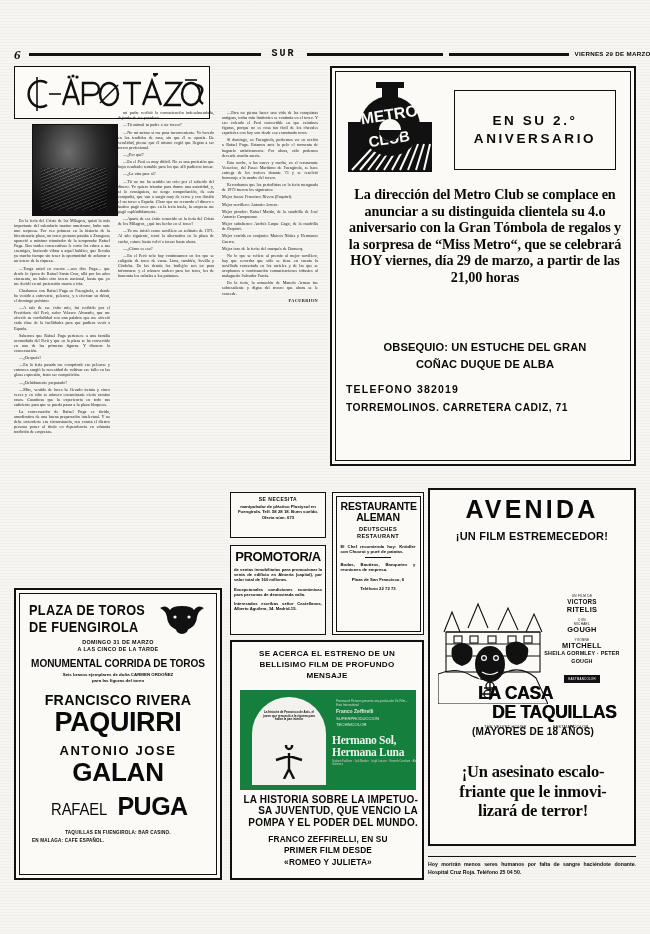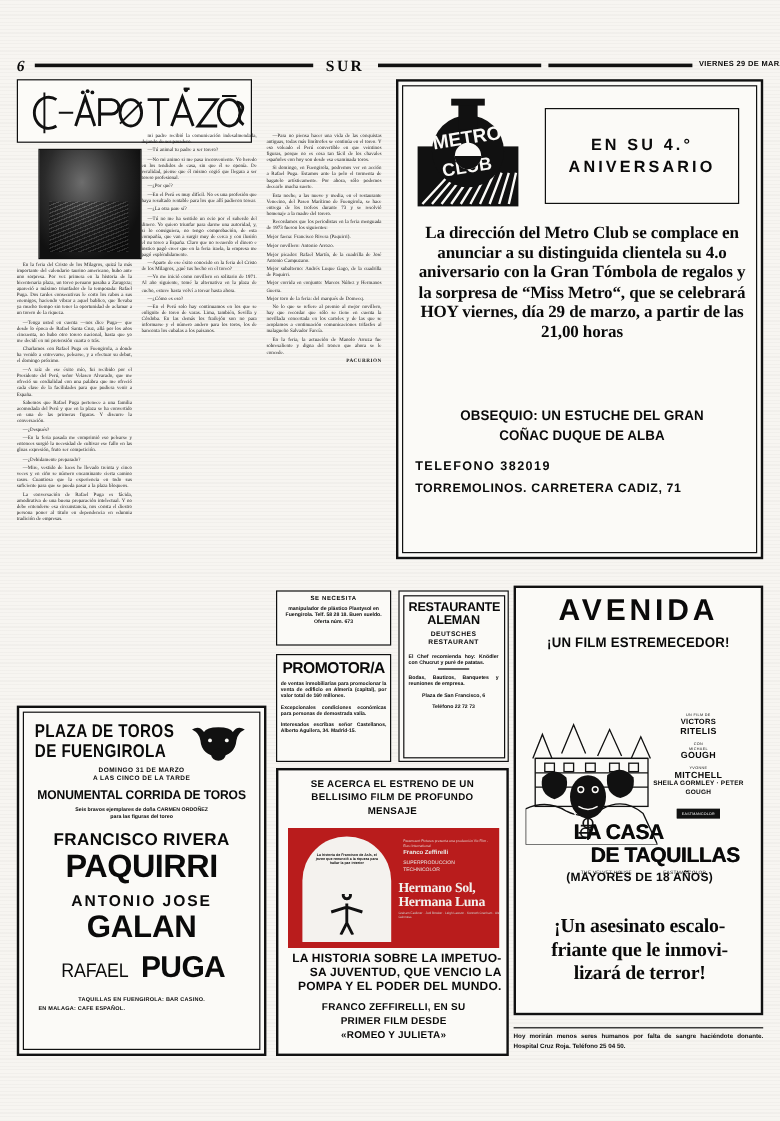--- a/index.html
+++ b/index.html
@@ -22,21 +22,21 @@
   }
   .masthead .folio{
     font-family:"Liberation Serif",serif;font-style:italic;font-size:13px;
     font-weight:700;line-height:1;padding-right:2px;
   }
   .rule{flex:0 0 auto;height:3px;background:#111;}
   .rule.left{width:232px;}
   .rule.mid{width:136px;}
   .rule.right{width:120px;}
   .masthead .sur{
-    font-family:Liberation Serif, serif;font-weight:700;font-size:13px;
+    font-family:Liberation Mono, monospace;font-weight:700;font-size:10px;
     letter-spacing:2px;padding:0 5px;line-height:1;
   }
   .masthead .date{
     font-family:"Liberation Sans",sans-serif;font-weight:700;font-size:6.2px;
     letter-spacing:.3px;white-space:nowrap;line-height:1;
   }
 
   
   .box{position:absolute;border:1.6px solid #111;background:#fbfaf7;box-sizing:border-box;}
 
@@ -204,21 +204,21 @@
   }
   .toros .bull{position:absolute;right:8px;top:8px;width:52px;height:36px;}
 
   
   .hsol{left:230px;top:640px;width:194px;height:240px;border-width:2px;}
   .hsol .head{
     text-align:center;font-family:"Liberation Sans",sans-serif;font-weight:700;
     font-size:8.1px;line-height:11px;letter-spacing:.3px;margin-top:6px;padding:0 6px;
   }
   .hsol .poster{
-    position:absolute;left:8px;top:48px;width:176px;height:100px;background:#b91c1c;
+    position:absolute;left:8px;top:48px;width:176px;height:100px;background:#15803d;
     overflow:hidden;
   }
   .hsol .arch{
     position:absolute;left:12px;top:7px;width:74px;height:88px;background:#f4f2ee;
     border-radius:37px 37px 0 0;
   }
   .hsol .archtxt{
     position:absolute;left:8px;top:14px;width:58px;font-size:3px;line-height:3.6px;
     text-align:center;color:#111;font-family:"Liberation Sans",sans-serif;font-weight:700;
   }
@@ -410,21 +410,21 @@
       <circle cx="44" cy="44" r="30" fill="#111"></circle>
       <rect x="36" y="2" width="16" height="24" fill="#111"></rect>
       <rect x="30" y="0" width="28" height="6" fill="#111"></rect>
       <text x="44" y="38" font-family="Liberation Sans, sans-serif" font-size="16" font-weight="700" fill="#fbfaf7" text-anchor="middle" transform="rotate(-9 44 38)">METRO</text>
       <text x="44" y="62" font-family="Liberation Sans, sans-serif" font-size="15" font-weight="700" fill="#fbfaf7" text-anchor="middle" transform="rotate(-9 44 62)">CLUB</text>
       <circle cx="44" cy="48" r="11" fill="#fbfaf7"></circle>
       <path d="M33 48 a11 11 0 0 0 22 0 z" fill="#111"></path>
     </svg>
 
     <div class="annivbox">
-      <div>EN SU 4.°</div>
+      <div>EN SU 2.°</div>
       <div>ANIVERSARIO</div>
     </div>
 
     <div class="lead">La dirección del Metro Club se complace en anunciar a su distinguida clientela su 4.o aniversario con la Gran Tómbola de regalos y la sorpresa de “Miss Metro“, que se celebrará HOY viernes, día 29 de marzo, a partir de las 21,00 horas</div>
 
     <div class="gift">
       <div>OBSEQUIO: UN ESTUCHE DEL GRAN</div>
       <div>COÑAC DUQUE DE ALBA</div>
     </div>
 

